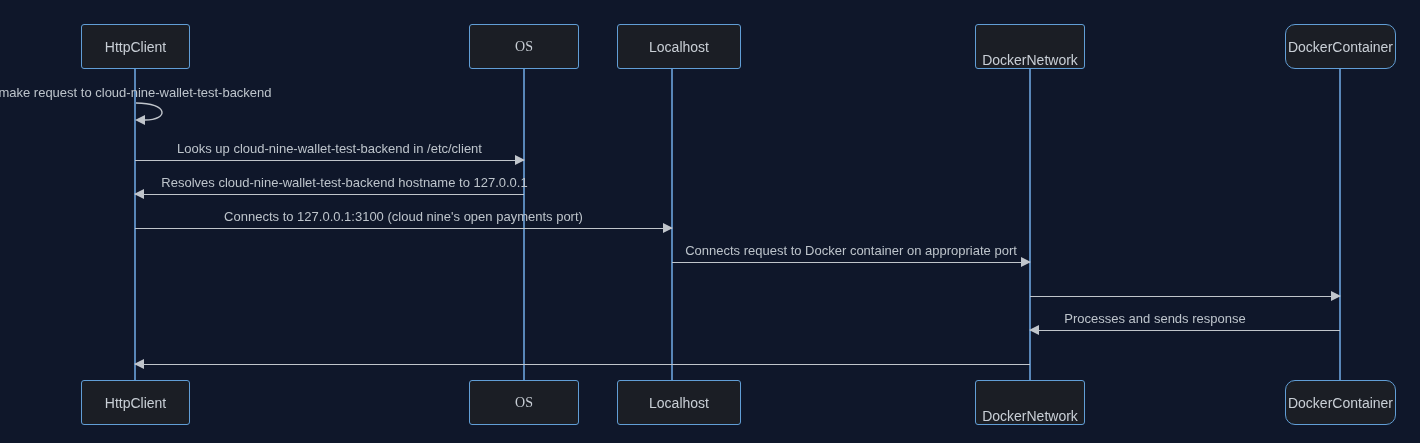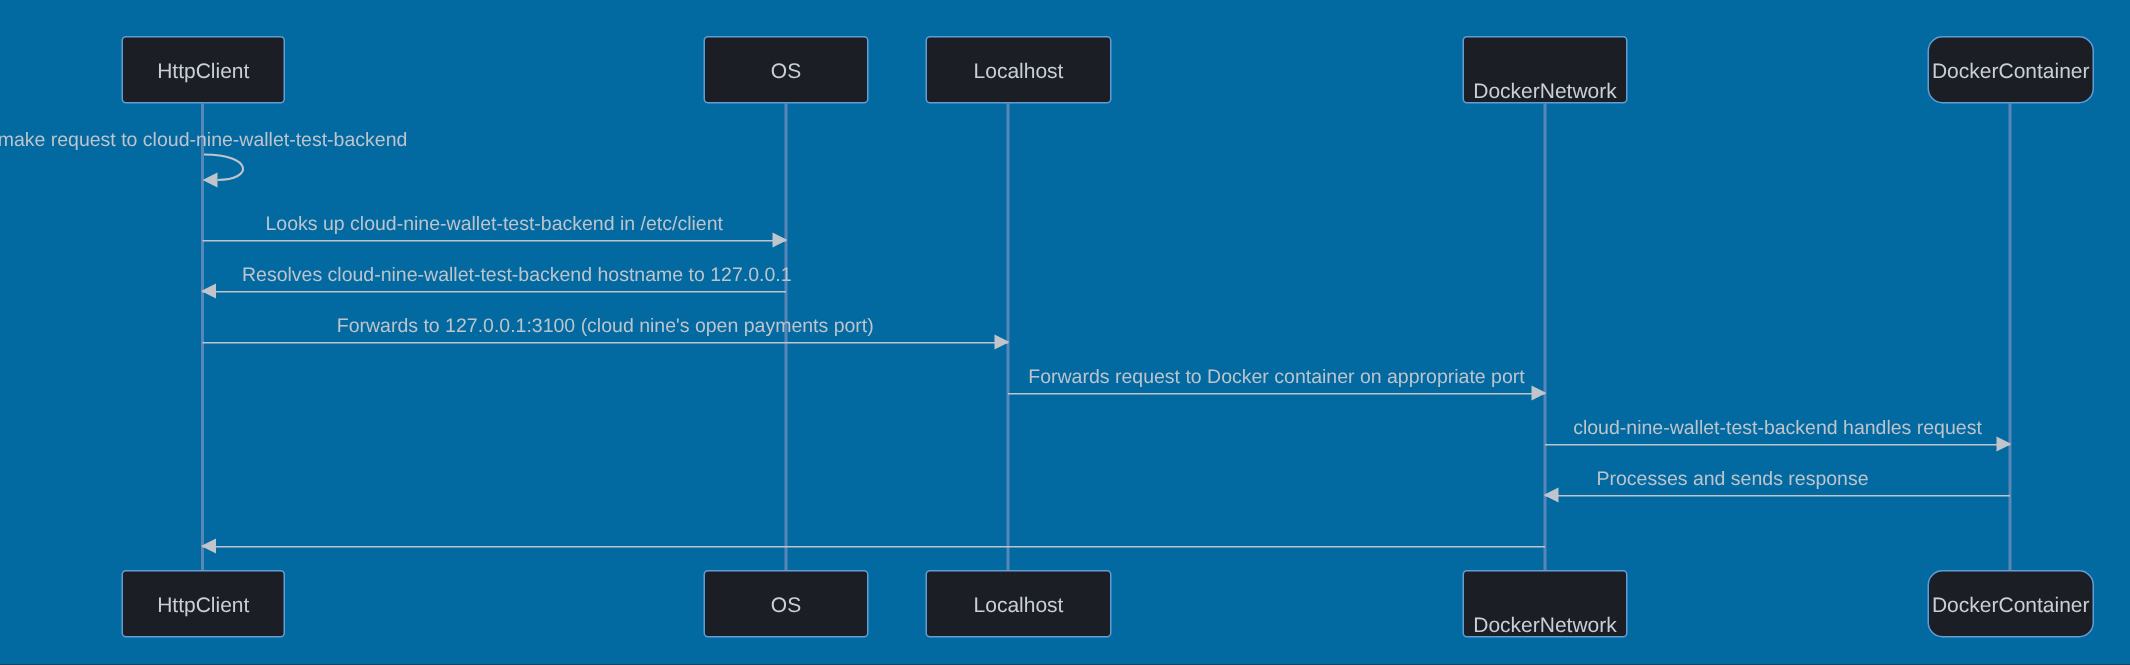--- a/index.html
+++ b/index.html
@@ -4,21 +4,21 @@
 <style>
   html, body {
     margin: 0;
     padding: 0;
     background: #272b35;
   }
   .canvas {
     position: relative;
     width: 1420px;
     height: 443px;
-    background: #0369a1;
+    background: #0f172a;
     overflow: hidden;
     font-family: "Liberation Sans", "DejaVu Sans", sans-serif;
   }
   
   .actor-box {
     position: absolute;
     height: 45px;
     background: #1b1e25;
     border: 1px solid #619ed6;
     border-radius: 3px;
@@ -26,21 +26,21 @@
     align-items: center;
     justify-content: center;
     color: #c9cfd6;
     font-size: 14px;
     box-sizing: border-box;
     z-index: 3;
   }
   .row-top    { top: 24px; }
   .row-bottom { top: 380px; }
   .a0 { left: 81px;   width: 109px; }
-  .a1 { left: 469px;  width: 110px; }
+  .a1 { left: 469px;  width: 110px; font-family: Liberation Serif, serif; }
   .a2 { left: 617px;  width: 124px; }
   .a3 { left: 975px;  width: 110px; align-items: flex-end; }
   .a4 { left: 1285px; width: 111px; border-radius: 10px; }
   
   .lifeline {
     position: absolute;
     top: 69px;
     height: 313px;
     width: 2px;
     background: #5886b8;
@@ -159,31 +159,30 @@
   <div class="msg-label m1-label">Looks up cloud-nine-wallet-test-backend in /etc/client</div>
   <div class="msg-line m1-line">
       <div class="arrowhead to-right"></div>
     </div>
 
   <div class="msg-label m2-label">Resolves cloud-nine-wallet-test-backend hostname to 127.0.0.1</div>
   <div class="msg-line m2-line">
       <div class="arrowhead to-left"></div>
     </div>
 
-  <div class="msg-label m3-label">Forwards to 127.0.0.1:3100 (cloud nine's open payments port)</div>
+  <div class="msg-label m3-label">Connects to 127.0.0.1:3100 (cloud nine's open payments port)</div>
   <div class="msg-line m3-line">
       <div class="arrowhead to-right"></div>
     </div>
 
-  <div class="msg-label m4-label">Forwards request to Docker container on appropriate port</div>
+  <div class="msg-label m4-label">Connects request to Docker container on appropriate port</div>
   <div class="msg-line m4-line">
       <div class="arrowhead to-right"></div>
     </div>
 
-  <div class="msg-label m5-label">cloud-nine-wallet-test-backend handles request</div>
   <div class="msg-line m5-line">
       <div class="arrowhead to-right"></div>
     </div>
 
   <div class="msg-label m6-label">Processes and sends response</div>
   <div class="msg-line m6-line">
       <div class="arrowhead to-left"></div>
     </div>
 
   <div class="msg-line m7-line">

